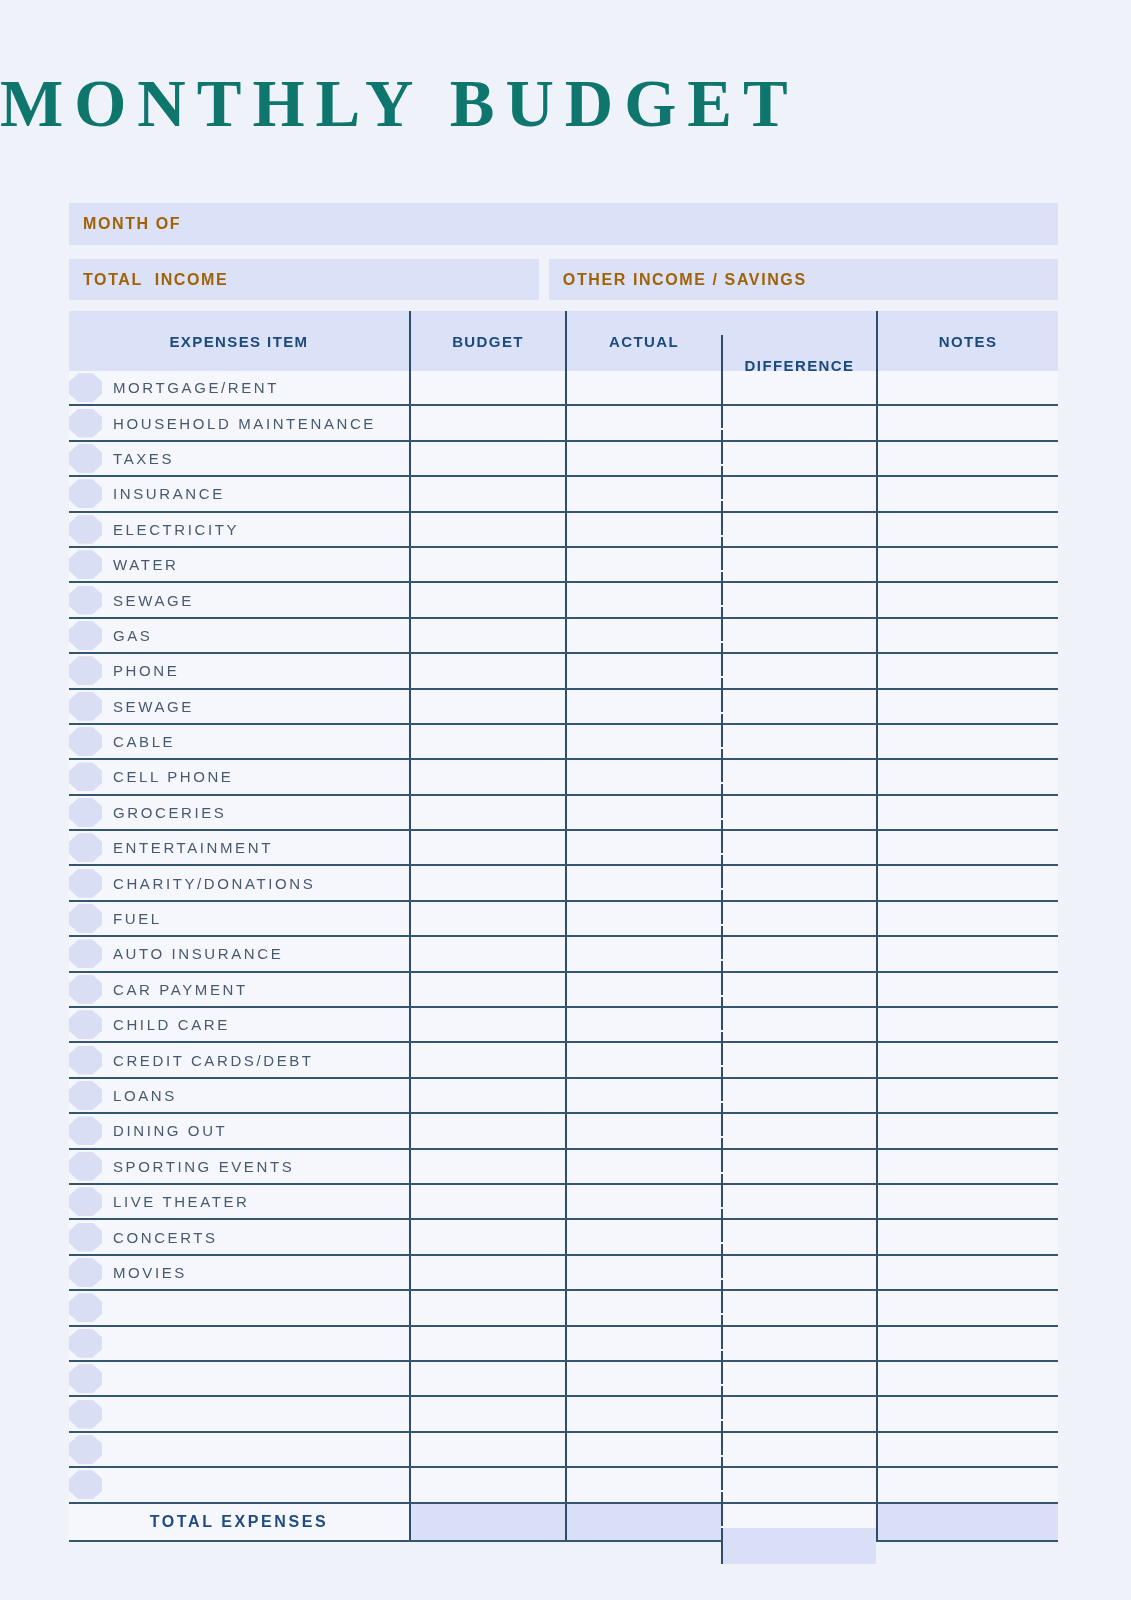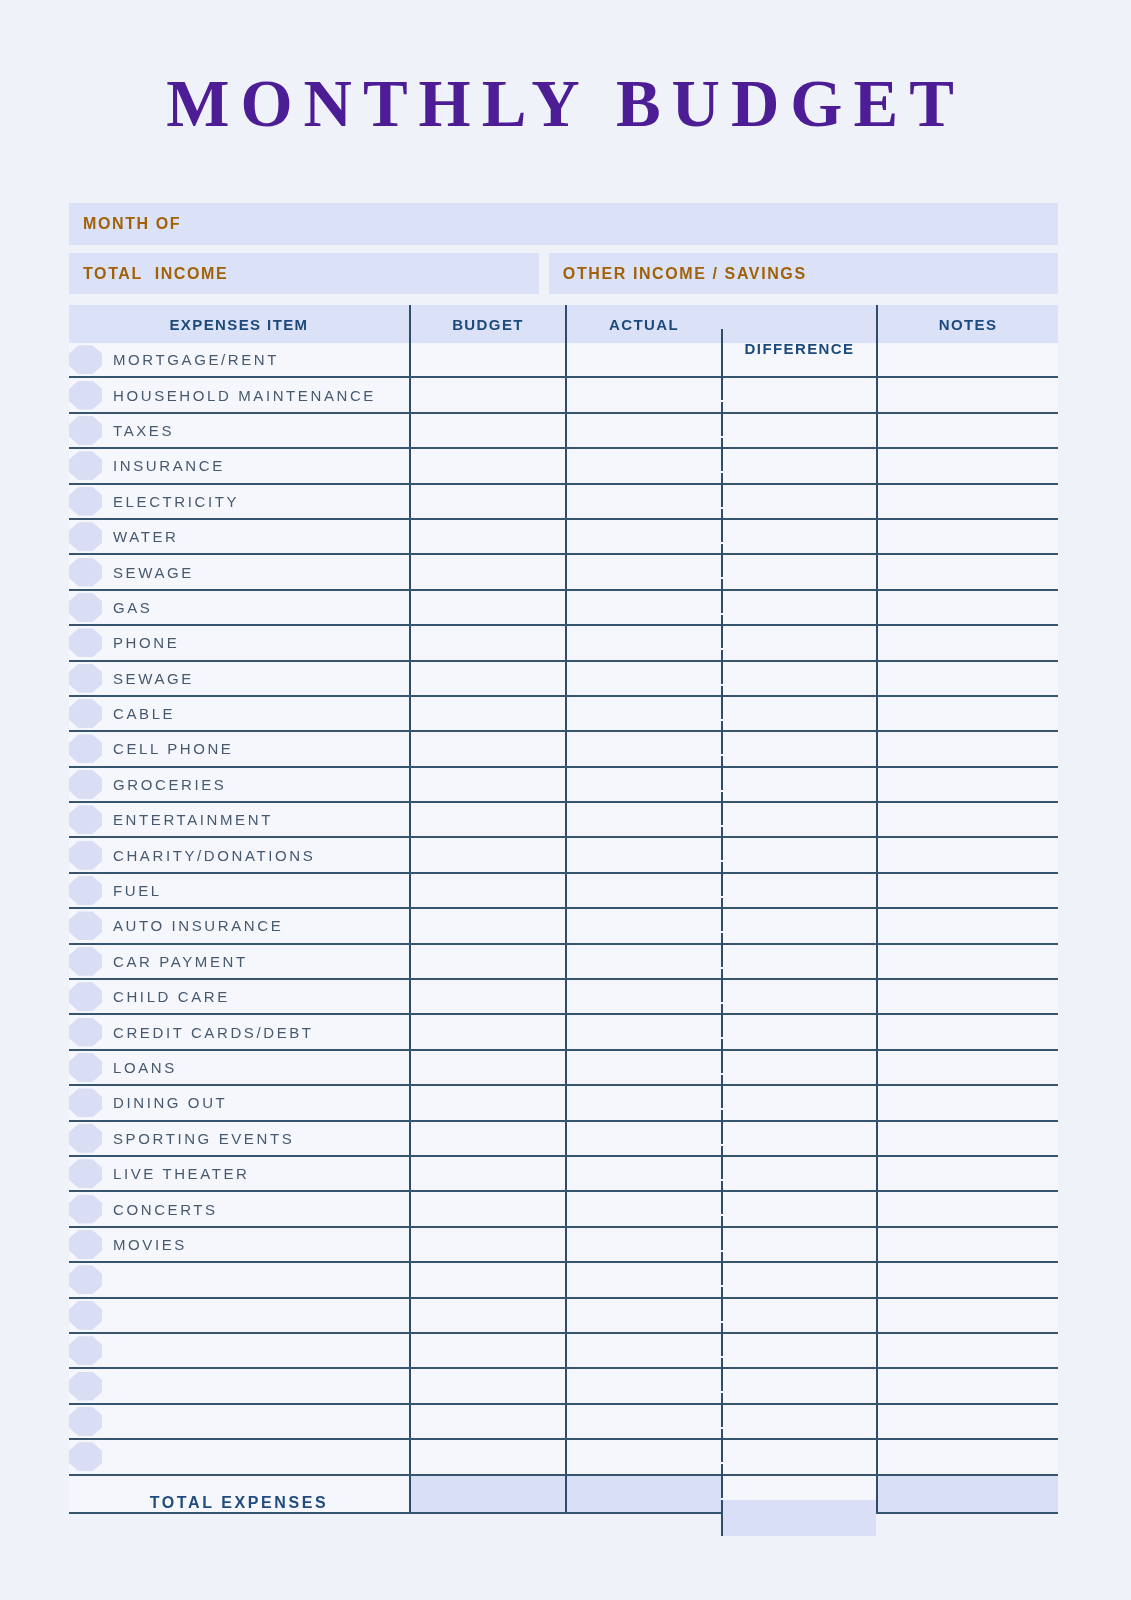--- a/index.html
+++ b/index.html
@@ -6,59 +6,59 @@
   html,body { background:#e9edf6; }
   .page {
     position:relative;
     width:1131px; height:1600px;
     background:#eff2f9;
     font-family:"Liberation Sans", sans-serif;
     overflow:hidden;
   }
   .title {
     padding-top:66px;
-    text-align:center;
+    text-align:left;
     font-family:"Liberation Serif", serif;
     font-weight:700;
     font-size:67px;
     line-height:74px;
     letter-spacing:11px;
-    color:#4c1d95;
+    color:#0f766e;
   }
   .content { width:989px; margin-left:69px; }
   .bar {
     background:#dbe1f7;
     height:42px;
     display:flex; align-items:center;
   }
   .bar-label {
     color:#a16207;
     font-weight:700;
     font-size:16px;
     letter-spacing:1.6px;
     padding-left:14px;
     white-space:pre;
   }
   .month-bar { margin-top:63px; }
-  .income-row { display:flex; gap:10px; margin-top:8px; }
+  .income-row { display:flex; gap:10px; margin-top:14px; }
   .income-left  { width:490px; height:41px; }
   .income-right { width:531px; height:41px; }
 
   .table { margin-top:11px; background:#f5f7fc; }
   .trow { display:flex; width:989px; }
   .cell { height:100%; }
   .c1 { width:340px; display:flex; align-items:center; }
   .c2 { width:156px; }
   .c3 { width:156px; }
   .c4 { width:155px;margin-top:24px; }
   .c5 { width:182px; }
   .c2,.c3,.c4,.c5 { border-left:2px solid #2e4d6a; }
 
   .header-row {
-    height:38px;
+    height:60px;
     background:#dbe1f7;
   }
   .header-row .cell {
     display:flex; align-items:center; justify-content:center;
     color:#1d4a7c;
     font-weight:700;
     font-size:15px;
     letter-spacing:1.4px;
   }
 
@@ -81,21 +81,21 @@
     white-space:nowrap;
     text-align:right;
   }
 
   .total-row {
     height:38px;
     border-bottom:2px solid #35566e;
   }
   .total-label-cell {
     justify-content:center;
-    display:flex; align-items:flex-end;
+    display:flex; align-items:center;
     color:#1f4b7e;
     font-weight:700;
     font-size:16px;
     letter-spacing:2.6px;
   }
   .total-fill { background:#d9dff7; }
 </style>
 </head>
 <body>
 

